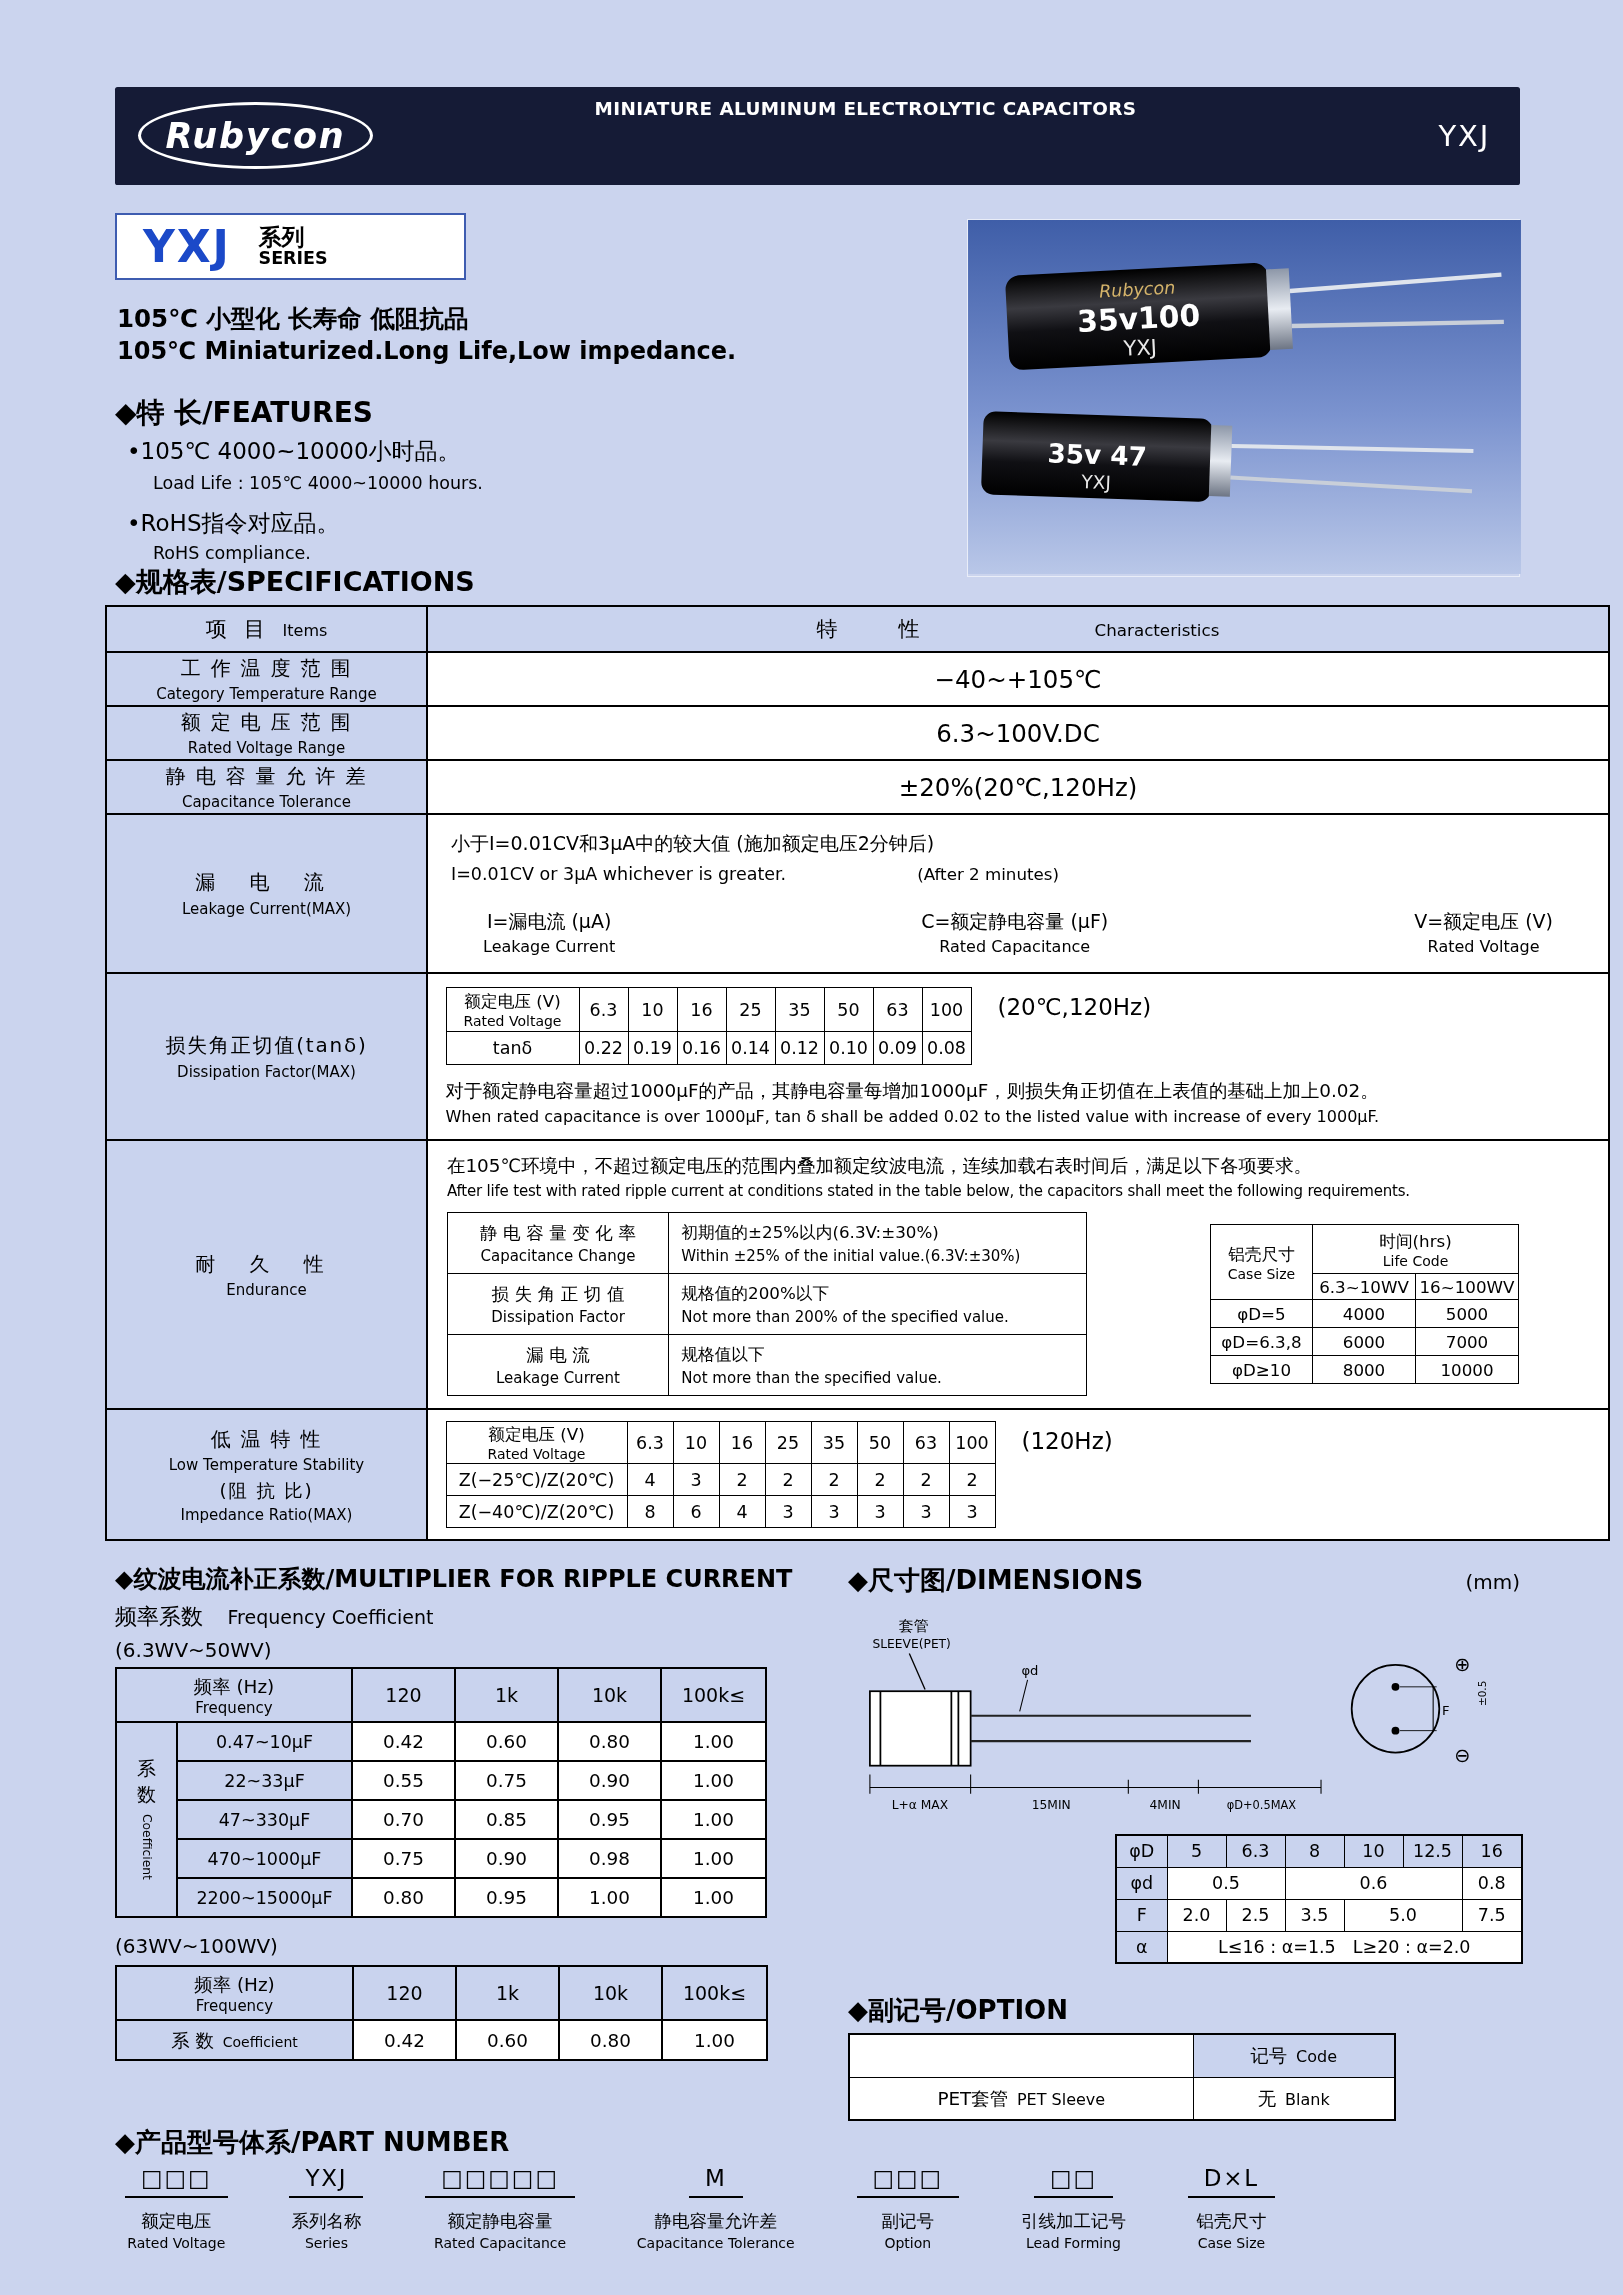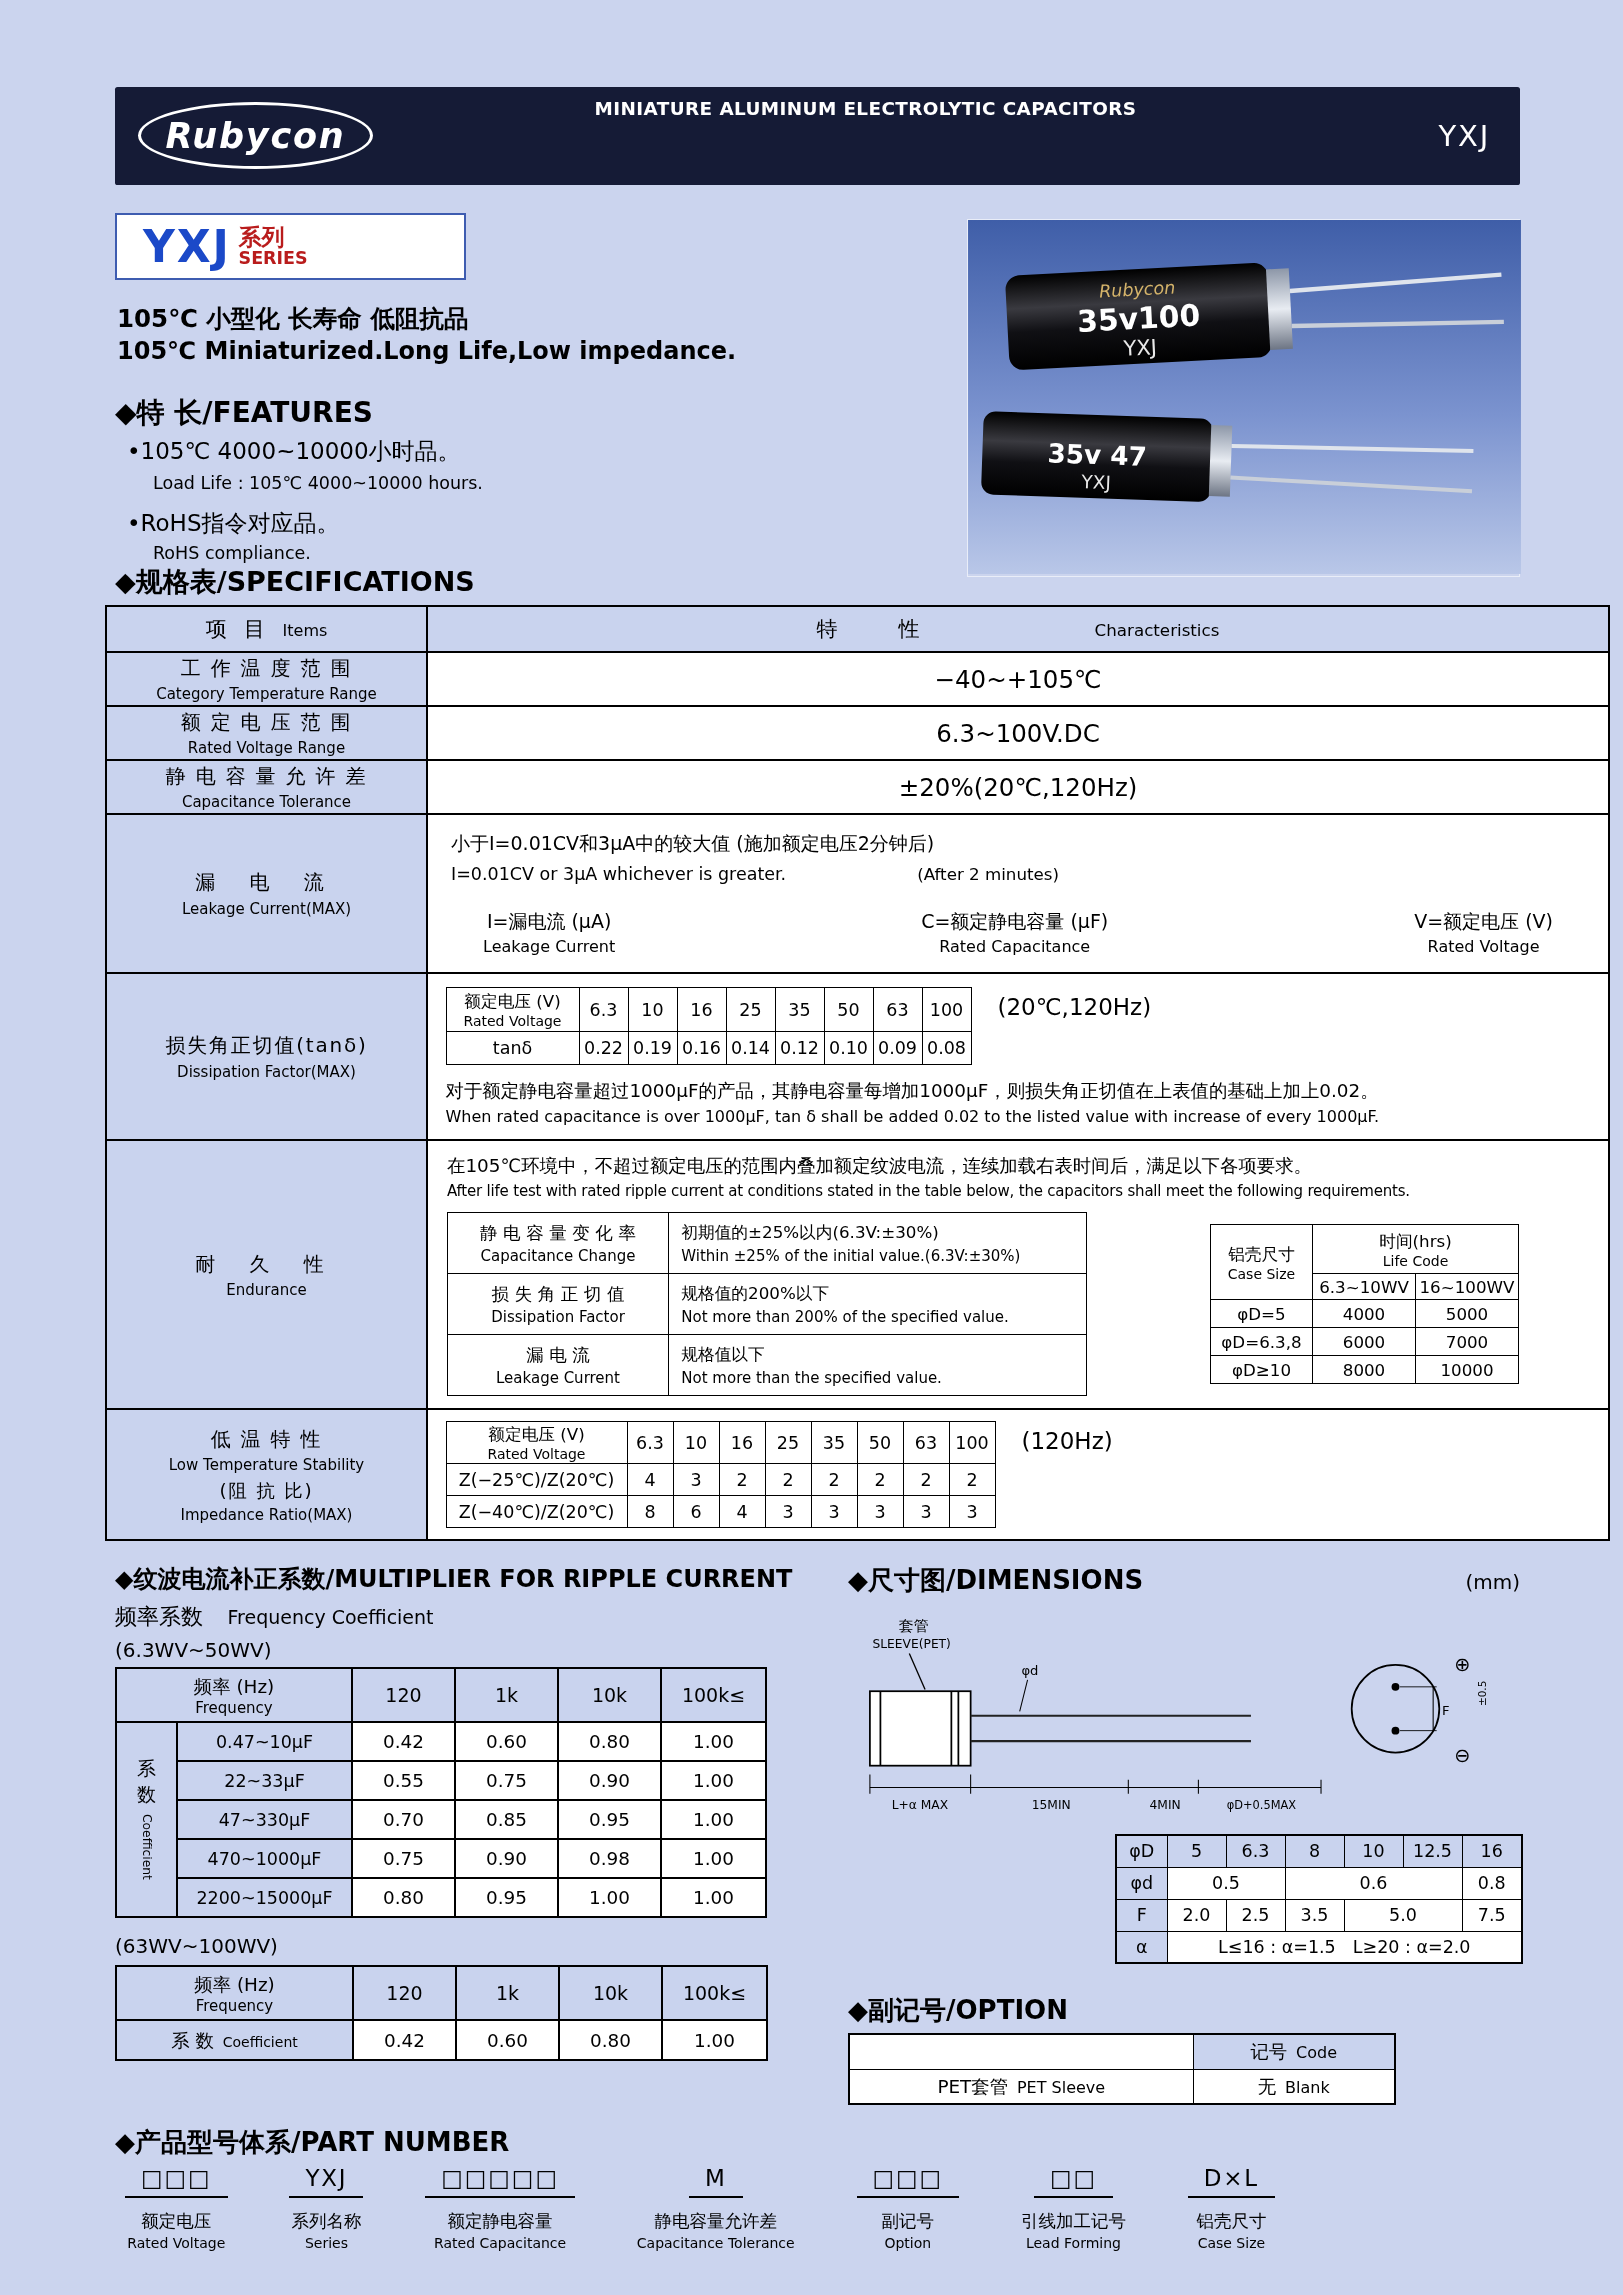--- a/index.html
+++ b/index.html
@@ -11,21 +11,21 @@
 .topbar{position:absolute;left:115px;top:87px;width:1405px;height:98px;background:#151b36;color:#fff;border-radius:2.6px}
 .logo{position:absolute;left:23px;top:15px;width:235px;height:67px;border:3.5px solid #fff;border-radius:50%;display:flex;align-items:center;justify-content:center;font-size:35px;font-weight:bold;font-style:italic;letter-spacing:1.8px}
 .tcenter{position:absolute;left:280px;right:184px;top:8.8px;text-align:center}
 .t-cn{font-size:39px;font-weight:bold;letter-spacing:7px}
 .t-en{font-size:18.4px;font-weight:bold;margin-top:2.6px;letter-spacing:0.4px}
 .t-code{position:absolute;right:30px;top:32px;font-size:29px;letter-spacing:1.8px}
 
 
 .series-box{position:absolute;left:115px;top:213px;width:351px;height:67px;background:#fff;border:2.6px solid #3e5cb0;display:flex;align-items:center;padding-left:26px}
 .sb-name{font-size:44px;font-weight:bold;color:#1b49c8;letter-spacing:1.8px}
-.sb-sub{margin-left:8px;color:#b91c1c;line-height:1.05}
+.sb-sub{margin-left:28px;color:#000000;line-height:1.05}
 .sb-cn{font-size:23px;font-weight:bold}
 .sb-en{font-size:17.5px;font-weight:bold}
 .intro1{position:absolute;left:117px;top:302px;font-size:24.5px;font-weight:bold}
 .intro2{position:absolute;left:117px;top:337px;font-size:24px;font-weight:bold}
 .h-bold{position:absolute;font-weight:bold}
 .feat-head{left:115px;top:394px;font-size:28px}
 .f1cn{position:absolute;left:127px;top:436px;font-size:23px}
 .f1en{position:absolute;left:153px;top:473px;font-size:17.5px}
 .f2cn{position:absolute;left:127px;top:508px;font-size:23px}
 .f2en{position:absolute;left:153px;top:543px;font-size:17.5px}
@@ -135,21 +135,21 @@
 .diag{position:absolute;left:848px;top:1608px;width:671px;height:219px}
 .dims{position:absolute;left:1115px;top:1834px;width:405px;border:2.6px solid #000;background:#fff}
 .dims td{border:1.8px solid #000;text-align:center;vertical-align:middle;height:32px;font-size:17.5px}
 .dc{font-size:17.5px}
 .al{font-size:15px}
 .agap{margin-left:17px}
 
 
 .opt-head{left:848px;top:1993px;font-size:26px}
 .opt{position:absolute;left:848px;top:2033px;width:545px;border:2.6px solid #000;background:#fff}
-.opt td{border:1.8px solid #000;height:35px;text-align:center;vertical-align:middle;font-size:18.4px}
+.opt td{border:1.8px solid #000;height:43px;text-align:center;vertical-align:middle;font-size:18.4px}
 .osm{font-size:16px;margin-left:8.8px}
 
 
 .pn-head{left:115px;top:2125px;font-size:26px}
 .pn-row{position:absolute;left:125px;top:2165px;width:1150px;display:flex;justify-content:space-between}
 .pn-seg{text-align:center}
 .pn-code{display:inline-block;font-size:23px;border-bottom:2.6px solid #000;padding:0 16px 5.3px;letter-spacing:1.8px;white-space:nowrap}
 .pn-cn{font-size:17.5px;margin-top:10.5px;white-space:nowrap}
 .pn-en{font-size:14px;margin-top:2.6px;white-space:nowrap}
 </style>

